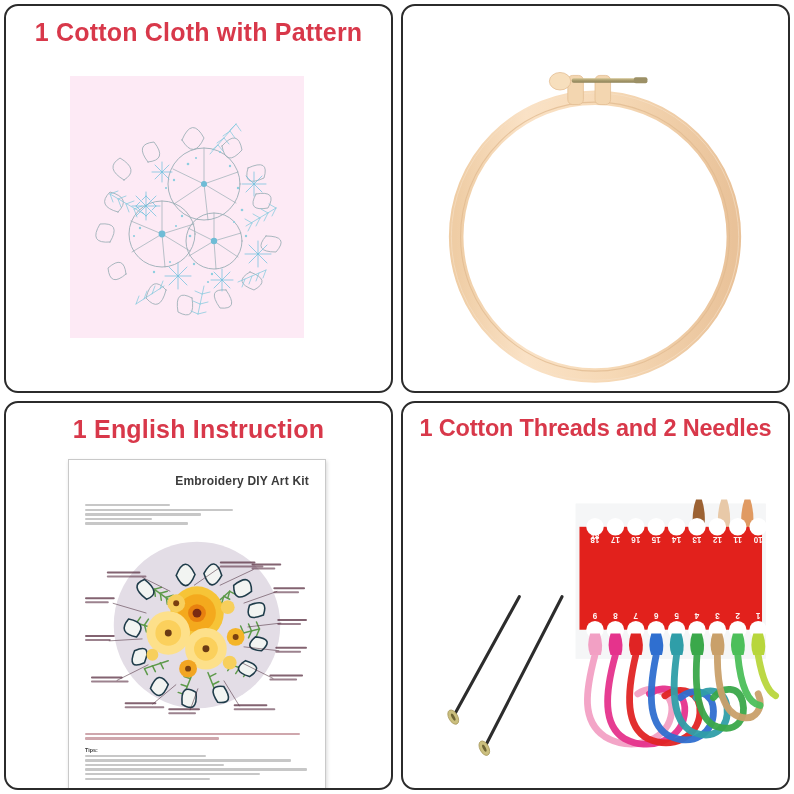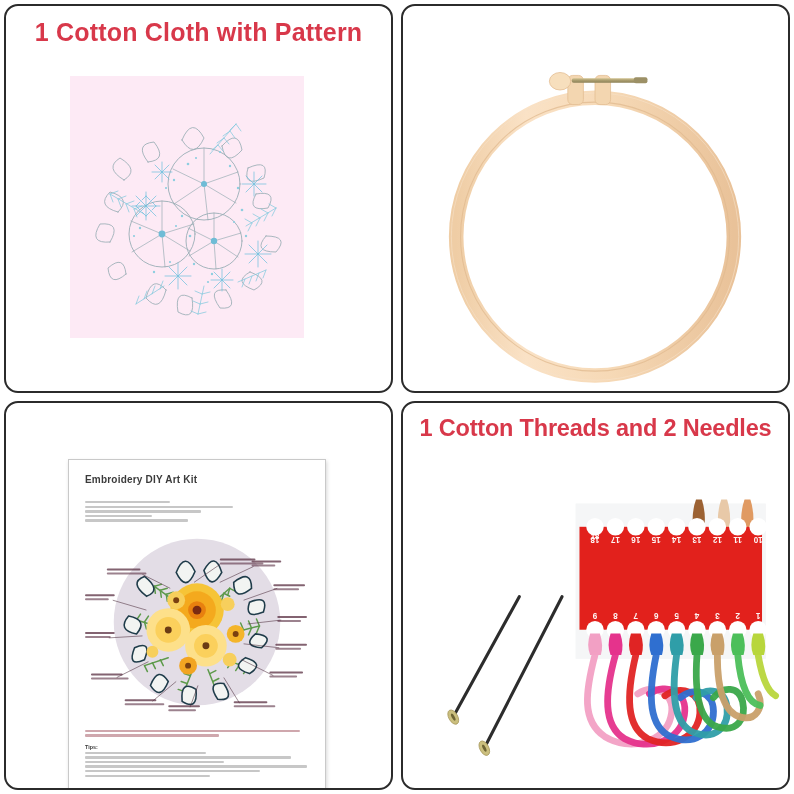--- a/index.html
+++ b/index.html
@@ -74,25 +74,26 @@
     top: 6px;
     width: 258px;
     height: 338px;
     background: #ffffff;
     border: 1px solid #c9c9c9;
     box-shadow: 1px 2px 4px rgba(0,0,0,0.16);
     padding: 14px 16px;
     overflow: hidden;
   }
   .sheet-title {
-    font-size: 10px;
+    font-size: 12px;
     font-weight: bold;
     color: #3b3b3b;
     letter-spacing: 0.2px;
     margin-bottom: 16px;
+    text-align: right;
   }
   .sheet-meta { margin-bottom: 4px; }
   .blur-line {
     height: 2.4px;
     background: #9a9a9a;
     opacity: .55;
     border-radius: 1px;
     margin-bottom: 2.2px;
     filter: blur(.35px);
   }
@@ -251,20 +252,21 @@
 
             <rect x="172" y="23" width="76" height="4.5" rx="2" fill="url(#screwGrad)"></rect>
             <rect x="236" y="22" width="14" height="6" rx="2" fill="#9c9066"></rect>
           </g>
         </svg>
       </div>
     </div>
   </div>
 
   <div class="panel">
+    <div class="panel-title">1 English Instruction</div>
     <div class="panel-body">
       <div class="sheet">
 
         <div class="sheet-title">Embroidery DIY Art Kit</div>
 
         <div class="sheet-meta">
           <div class="blur-line" style="width:38%"></div>
           <div class="blur-line" style="width:66%"></div>
           <div class="blur-line" style="width:52%"></div>
           <div class="blur-line" style="width:30%"></div>

